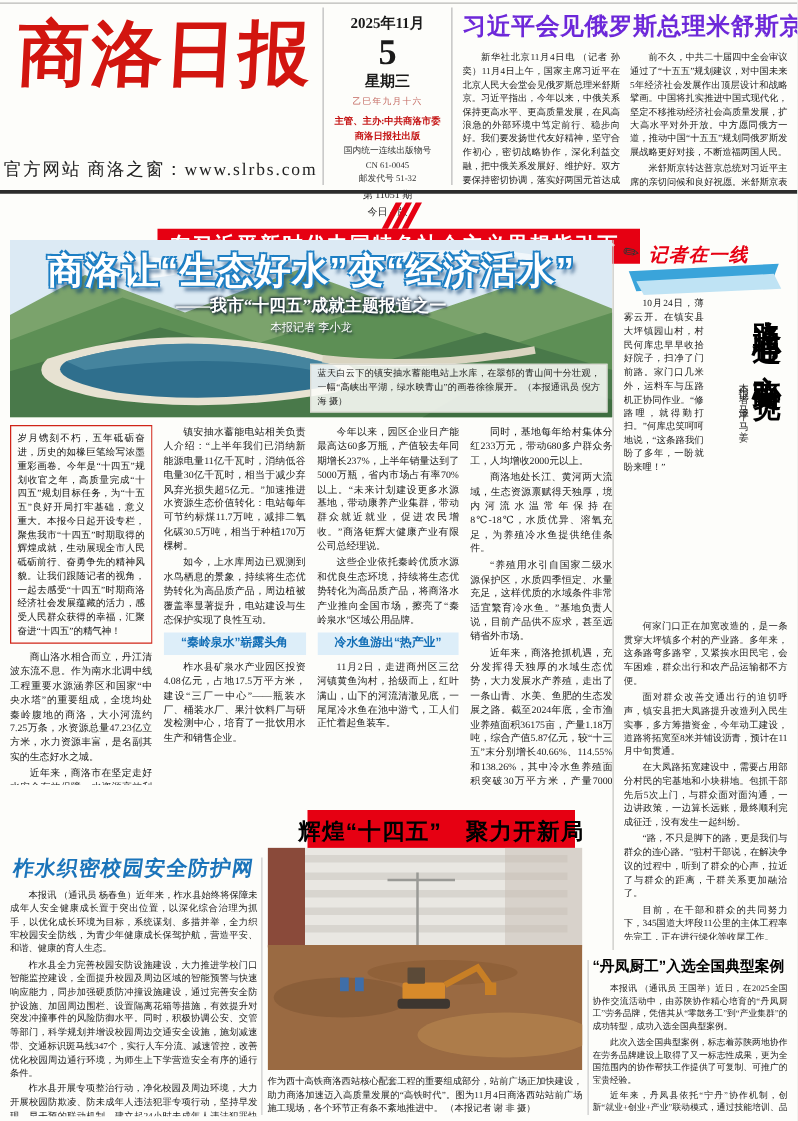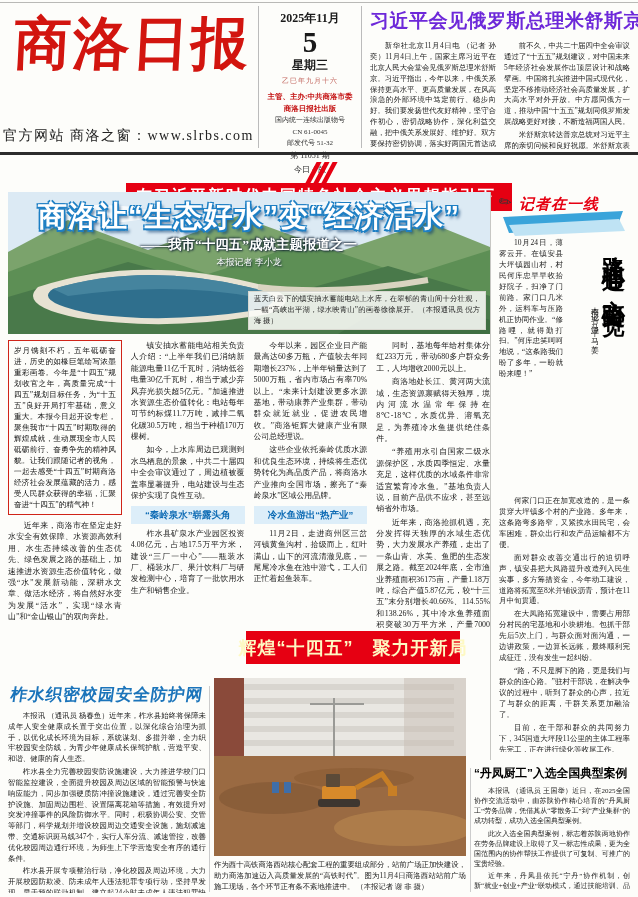--- a/index.html
+++ b/index.html
@@ -69,22 +69,22 @@
         font-size:15px;letter-spacing:1px;}
   .pen-icon{position:absolute;left:0;top:1px;font-size:15px;transform:rotate(-35deg);color:#333;}
   .rtop{display:flex;gap:5px;height:252px;}
   .rcol-narrow{width:64px;font-size:7.5px;line-height:1.46;overflow:hidden;}
   .vblock{flex:1;display:flex;justify-content:flex-end;}
   .vbyline{writing-mode:vertical-rl;font-size:8px;letter-spacing:3px;color:#222;margin-top:62px;height:185px;}
   .vhead{writing-mode:vertical-rl;font-size:23px;font-weight:bold;letter-spacing:4px;color:#000;height:250px;}
   .rbottom{margin-top:6px;font-size:7.5px;line-height:1.46;height:256px;overflow:hidden;}
 
   
-  .section-banner{position:absolute;left:246px;top:631px;width:214px;height:33px;background:#e60012;
-        color:#fef9c3;font-weight:bold;font-size:18px;letter-spacing:1px;display:flex;align-items:center;
+  .section-banner{position:absolute;left:246px;top:648px;width:214px;height:33px;background:#e60012;
+        color:#000000;font-weight:bold;font-size:18px;letter-spacing:1px;display:flex;align-items:center;
         justify-content:center;white-space:nowrap;}
 
   
   .vrule1{position:absolute;left:209px;top:686px;width:1px;height:206px;background:#ccc;}
   .vrule2{position:absolute;left:470px;top:768px;width:1px;height:124px;background:#ccc;}
   .zhashui{position:absolute;left:8px;top:684px;width:198px;height:210px;overflow:hidden;}
   .zs-hl{font-size:16.5px;font-weight:bold;color:#1b74ba;text-align:center;transform:skewX(-8deg);
         margin-bottom:5px;letter-spacing:1px;}
   .zs-body{font-size:7.4px;line-height:1.46;height:182px;overflow:hidden;}
   .cphoto{position:absolute;left:214px;top:678px;width:252px;height:178px;overflow:hidden;}
@@ -160,26 +160,27 @@
         <polygon points="330,142 400,100 482,128 482,142" fill="#3f6e41"></polygon>
       </svg>
       <div class="fheadline sans">商洛让“生态好水”变“经济活水”</div>
       <div class="fsub">——我市“十四五”成就主题报道之一</div>
       <div class="fby">本报记者 李小龙</div>
       <div class="fcap jt">蓝天白云下的镇安抽水蓄能电站上水库，在翠郁的青山间十分壮观，一幅“高峡出平湖，绿水映青山”的画卷徐徐展开。（本报通讯员 倪方海 摄）</div>
     </div>
     <div class="fbody">
       <div class="fcol jt">
         <div class="ednote jt">岁月镌刻不朽，五年砥砺奋进，历史的如椽巨笔绘写浓墨重彩画卷。今年是“十四五”规划收官之年，高质量完成“十四五”规划目标任务，为“十五五”良好开局打牢基础，意义重大。本报今日起开设专栏，聚焦我市“十四五”时期取得的辉煌成就，生动展现全市人民砥砺前行、奋勇争先的精神风貌。让我们跟随记者的视角，一起去感受“十四五”时期商洛经济社会发展蕴藏的活力，感受人民群众获得的幸福，汇聚奋进“十四五”的精气神！</div>
+        <p class="ind">商山洛水相合而立，丹江清波东流不息。作为南水北调中线工程重要水源涵养区和国家“中央水塔”的重要组成，全境均处秦岭腹地的商洛，大小河流约7.25万条，水资源总量47.23亿立方米，水力资源丰富，是名副其实的生态好水之城。</p>
         <p class="ind">近年来，商洛市在坚定走好水安全有效保障、水资源高效利用、水生态持续改善的生态优先、绿色发展之路的基础上，加速推进水资源生态价值转化，做强“水”发展新动能，深耕水文章、做活水经济，将自然好水变为发展“活水”，实现“绿水青山”和“金山银山”的双向奔赴。</p>
 
       </div>
       <div class="fcol jt">
         <p class="ind">镇安抽水蓄能电站相关负责人介绍：“上半年我们已消纳新能源电量11亿千瓦时，消纳低谷电量30亿千瓦时，相当于减少弃风弃光损失超5亿元。”加速推进水资源生态价值转化：电站每年可节约标煤11.7万吨，减排二氧化碳30.5万吨，相当于种植170万棵树。</p>
-        <p class="ind">如今，上水库周边已观测到水鸟栖息的景象，中共二十届四中全会审议通过了，周边植被覆盖率显著提升，电站建设与生态保护实现了良性互动。</p>
+        <p class="ind">如今，上水库周边已观测到水鸟栖息的景象，持续将生态优势转化为高品质产品，周边植被覆盖率显著提升，电站建设与生态保护实现了良性互动。</p>
         <div class="subhead sans">“秦岭泉水”崭露头角</div>
         <p class="ind">柞水县矿泉水产业园区投资4.08亿元，占地17.5万平方米，建设“三厂一中心”——瓶装水厂、桶装水厂、果汁饮料厂与研发检测中心，培育了一批饮用水生产和销售企业。</p>
       </div>
       <div class="fcol jt">
         <p class="ind">今年以来，园区企业日产能最高达60多万瓶，产值较去年同期增长237%，上半年销量达到了5000万瓶，省内市场占有率70%以上。“未来计划建设更多水源基地，带动康养产业集群，带动群众就近就业，促进农民增收。”商洛钜辉大健康产业有限公司总经理说。</p>
         <p class="ind">这些企业依托秦岭优质水源和优良生态环境，持续将生态优势转化为高品质产品，将商洛水产业推向全国市场，擦亮了“秦岭泉水”区域公用品牌。</p>
         <div class="subhead sans">冷水鱼游出“热产业”</div>
         <p class="ind">11月2日，走进商州区三岔河镇黄鱼沟村，拾级而上，红叶满山，山下的河流清澈见底，一尾尾冷水鱼在池中游弋，工人们正忙着起鱼装车。</p>
       </div>
       <div class="fcol jt">

